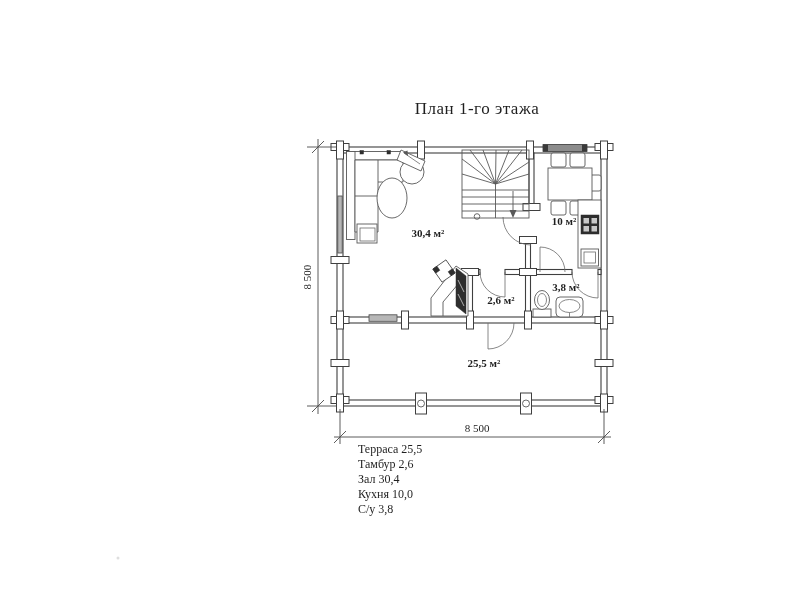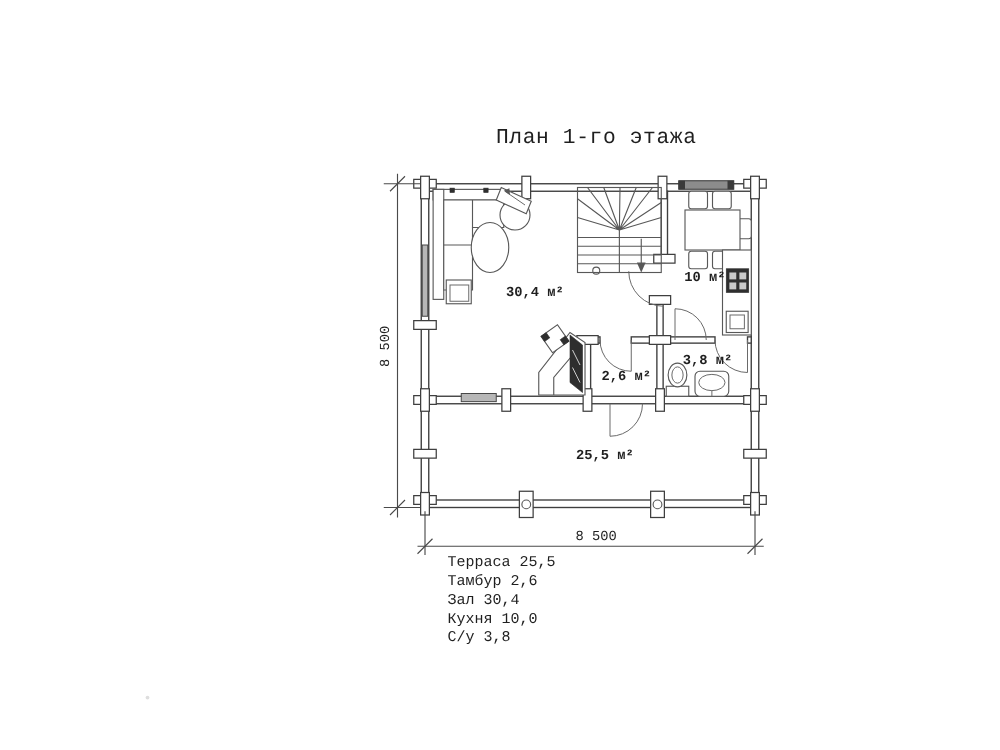--- a/index.html
+++ b/index.html
@@ -1,17 +1,17 @@
 <!DOCTYPE html>
 <html><head>
 <meta charset="utf-8">
 <style>
   html,body{margin:0;padding:0;background:#fff;}
   #screen{position:relative;width:800px;height:600px;background:#ffffff;overflow:hidden;
-          font-family:Liberation Mono, monospace;}
+          font-family:Liberation Serif, serif;}
   svg{position:absolute;left:0;top:0;}
   
   .wall   {fill:#ffffff;stroke:#3f3f3f;stroke-width:1.1;}
   .joint  {fill:#ffffff;stroke:#3f3f3f;stroke-width:1;}
   .furn   {fill:#ffffff;stroke:#585858;stroke-width:0.9;}
   .fline  {fill:none;stroke:#585858;stroke-width:0.9;}
   .thin   {fill:none;stroke:#6a6a6a;stroke-width:0.8;}
   .darkf  {fill:#2e2e2e;stroke:#2e2e2e;stroke-width:0.5;}
   .dim    {stroke:#4a4a4a;stroke-width:0.9;fill:none;}
   .winA   {fill:#b7b7b7;stroke:#474747;stroke-width:0.8;}

